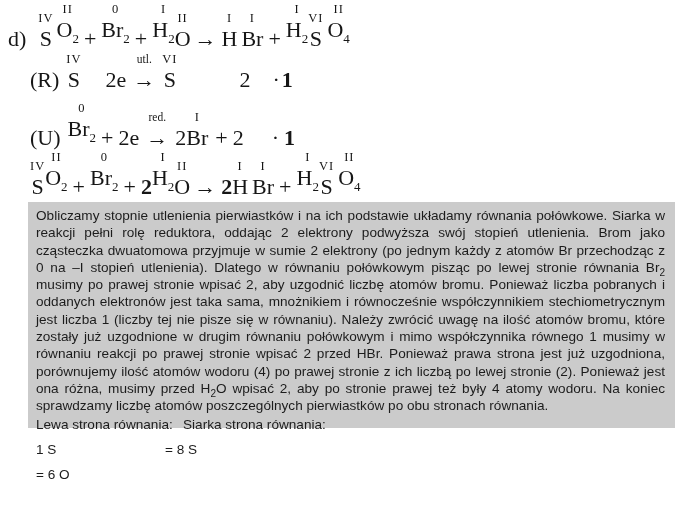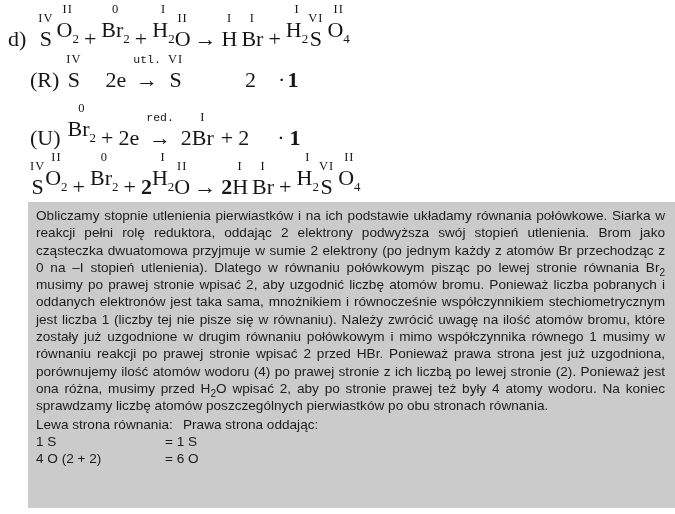--- a/index.html
+++ b/index.html
@@ -16,55 +16,55 @@
     white-space:nowrap;
     font-family:"Liberation Serif","DejaVu Serif",serif;
     color:var(--eq-text,#151515);
   }
   .tok{display:inline-block;text-align:center;vertical-align:bottom;}
   .tok .top{
     display:block;
     font-size:12.5px;line-height:15px;height:15px;
     letter-spacing:1px;
   }
-  .tok .top.lbl{letter-spacing:0;font-size:11.5px;font-family:Liberation Mono, monospace;}
+  .tok .top.lbl{letter-spacing:0;font-size:11.5px;}
   .tok .main{font-size:22px;line-height:25px;}
   .tok.bold .main{font-weight:bold;}
   .tok .sub{font-size:13px;line-height:25px;vertical-align:-6px;}
   .tok.op{margin:0 5px;}
   #line-main{left:8px;top:2px;}
   #line-r{left:30px;top:52px;}
   #line-u{left:30px;top:101px;}
   #line-balanced{left:30px;top:150px;}
   .ex-label{margin-right:12px;}
   
   .explain-box{
     position:absolute;
-    left:28px;top:202px;right:0;height:306px;
+    left:28px;top:202px;right:0;height:226px;
     background:var(--box-bg,#cbcbcb);
     box-sizing:border-box;
     padding:5px 10px 0 8px;
     color:var(--box-text,#1c1c1c);
   }
   .explain-text{
     margin:0;
     font-size:13.6px;line-height:17.3px;
     text-align:justify;
   }
   .explain-text sub{font-size:10px;line-height:0;}
   
   .balance{
     margin-top:1px;
     display:grid;
     grid-template-columns:129px auto;
     font-size:13.6px;line-height:17.3px;
   }
   .balance .hdr-left{white-space:nowrap;}
   .balance .hdr-right{padding-left:18px;white-space:nowrap;}
-  .balance .cell{white-space:nowrap;}
+  .balance .cell{white-space:nowrap;margin-top:8px;}
 </style>
 </head>
 <body style="--page-bg: #ffffff; --box-bg: #cbcbcb; --eq-text: #161616; --box-text: #1c1c1c;">
 
 <div class="eq-line" id="line-main">
   <span class="tok ex-label"><span class="top">&nbsp;</span><span class="main">d)</span></span><span><span class="tok"><span class="top">IV</span><span class="main">S</span></span><span class="tok" style="margin-left: 3px;"><span class="top">II</span><span class="main">O</span><span class="sub">2</span></span><span class="tok op"><span class="top">&nbsp;</span><span class="main">+</span></span><span class="tok"><span class="top">0</span><span class="main">Br</span><span class="sub">2</span></span><span class="tok op"><span class="top">&nbsp;</span><span class="main">+</span></span><span class="tok"><span class="top">I</span><span class="main">H</span><span class="sub">2</span></span><span class="tok"><span class="top">II</span><span class="main">O</span></span><span class="tok op" style="margin-left: 4px;"><span class="top">&nbsp;</span><span class="main">→</span></span><span class="tok"><span class="top">I</span><span class="main">H</span></span><span class="tok" style="margin-left: 4px;"><span class="top">I</span><span class="main">Br</span></span><span class="tok op"><span class="top">&nbsp;</span><span class="main">+</span></span><span class="tok"><span class="top">I</span><span class="main">H</span><span class="sub">2</span></span><span class="tok"><span class="top">VI</span><span class="main">S</span></span><span class="tok" style="margin-left: 4px;"><span class="top">II</span><span class="main">O</span><span class="sub">4</span></span></span>
 </div>
 
 <div class="eq-line" id="line-r">
   <span><span class="tok"><span class="top">&nbsp;</span><span class="main">(R)</span></span><span class="tok" style="margin-left: 7px;"><span class="top">IV</span><span class="main">S</span></span><span class="tok" style="margin-left: 24px;"><span class="top">&nbsp;</span><span class="main">2e</span></span><span class="tok" style="margin-left: 7px;"><span class="top lbl">utl.</span><span class="main">→</span></span><span class="tok" style="margin-left: 7px;"><span class="top">VI</span><span class="main">S</span></span><span class="tok" style="margin-left: 62px;"><span class="top">&nbsp;</span><span class="main">2</span></span><span class="tok" style="margin-left: 22px;"><span class="top">&nbsp;</span><span class="main">·</span></span><span class="tok bold" style="margin-left: 2px;"><span class="top">&nbsp;</span><span class="main">1</span></span></span>
@@ -75,19 +75,18 @@
 </div>
 
 <div class="eq-line" id="line-balanced">
   <span><span class="tok"><span class="top">IV</span><span class="main">S</span></span><span class="tok"><span class="top">II</span><span class="main">O</span><span class="sub">2</span></span><span class="tok op"><span class="top">&nbsp;</span><span class="main">+</span></span><span class="tok"><span class="top">0</span><span class="main">Br</span><span class="sub">2</span></span><span class="tok op"><span class="top">&nbsp;</span><span class="main">+</span></span><span class="tok bold"><span class="top">&nbsp;</span><span class="main">2</span></span><span class="tok"><span class="top">I</span><span class="main">H</span><span class="sub">2</span></span><span class="tok"><span class="top">II</span><span class="main">O</span></span><span class="tok op" style="margin-left: 4px;"><span class="top">&nbsp;</span><span class="main">→</span></span><span class="tok bold"><span class="top">&nbsp;</span><span class="main">2</span></span><span class="tok"><span class="top">I</span><span class="main">H</span></span><span class="tok" style="margin-left: 4px;"><span class="top">I</span><span class="main">Br</span></span><span class="tok op"><span class="top">&nbsp;</span><span class="main">+</span></span><span class="tok"><span class="top">I</span><span class="main">H</span><span class="sub">2</span></span><span class="tok"><span class="top">VI</span><span class="main">S</span></span><span class="tok" style="margin-left: 4px;"><span class="top">II</span><span class="main">O</span><span class="sub">4</span></span></span>
 </div>
 
 <div class="explain-box">
   <p class="explain-text" id="explain-text"><span>Obliczamy stopnie utlenienia pierwiastków i na ich podstawie układamy równania połówkowe. Siarka w reakcji pełni rolę reduktora, oddając 2 elektrony podwyższa swój stopień utlenienia. Brom jako cząsteczka dwuatomowa przyjmuje w sumie 2 elektrony (po jednym każdy z atomów Br przechodząc z 0 na –I stopień utlenienia). Dlatego w równaniu połówkowym pisząc po lewej stronie równania Br</span><sub>2</sub><span> musimy po prawej stronie wpisać 2, aby uzgodnić liczbę atomów bromu. Ponieważ liczba pobranych i oddanych elektronów jest taka sama, mnożnikiem i równocześnie współczynnikiem stechiometrycznym jest liczba 1 (liczby tej nie pisze się w równaniu). Należy zwrócić uwagę na ilość atomów bromu, które zostały już uzgodnione w drugim równaniu połówkowym i mimo współczynnika równego 1 musimy w równaniu reakcji po prawej stronie wpisać 2 przed HBr. Ponieważ prawa strona jest już uzgodniona, porównujemy ilość atomów wodoru (4) po prawej stronie z ich liczbą po lewej stronie (2). Ponieważ jest ona różna, musimy przed H</span><sub>2</sub><span>O wpisać 2, aby po stronie prawej też były 4 atomy wodoru. Na koniec sprawdzamy liczbę atomów poszczególnych pierwiastków po obu stronach równania.</span></p>
   <div class="balance" id="balance-table">
     <div class="hdr-left">Lewa strona równania:</div>
-    <div class="hdr-right">Prawa strona oddając:</div>
+    <div class="hdr-right">Siarka strona równania:</div>
   <div class="cell">1 S</div>
-      <div class="cell">= 1 S</div>
-      <div class="cell">4 O (2 + 2)</div>
+      <div class="cell">= 8 S</div>
       <div class="cell">= 6 O</div>
     </div>
 </div>
 
 </body></html>

